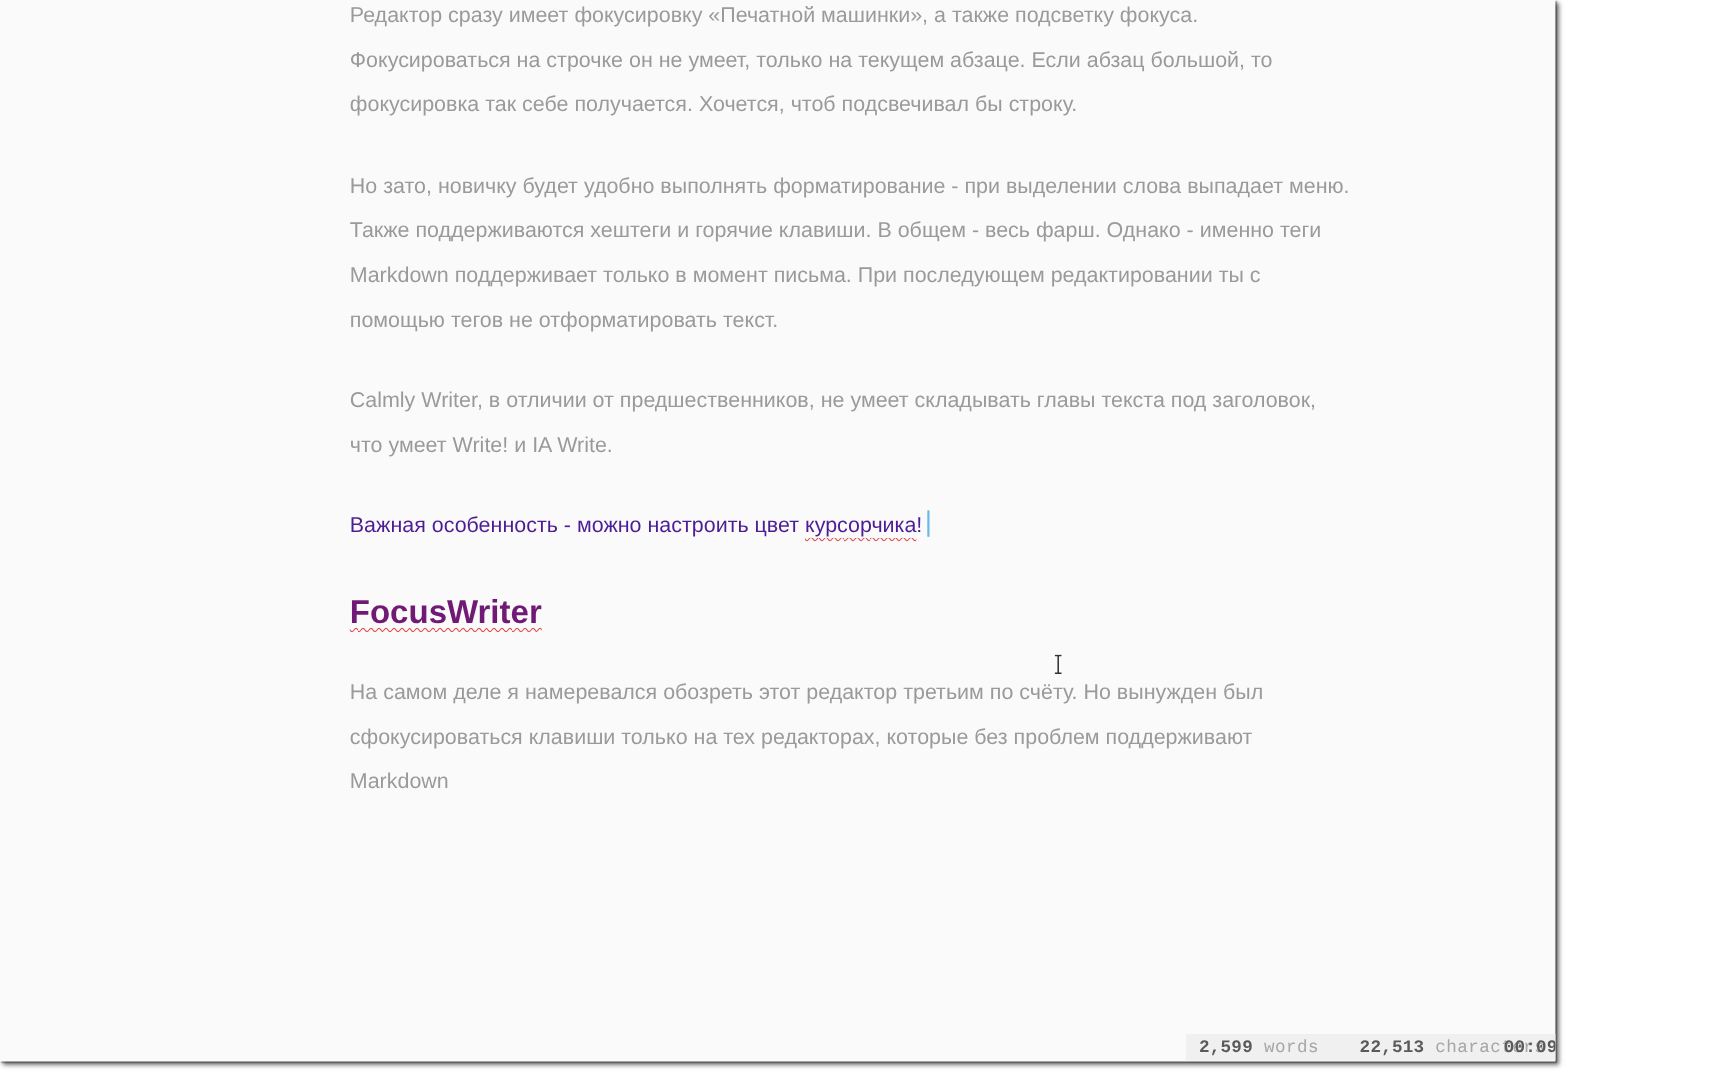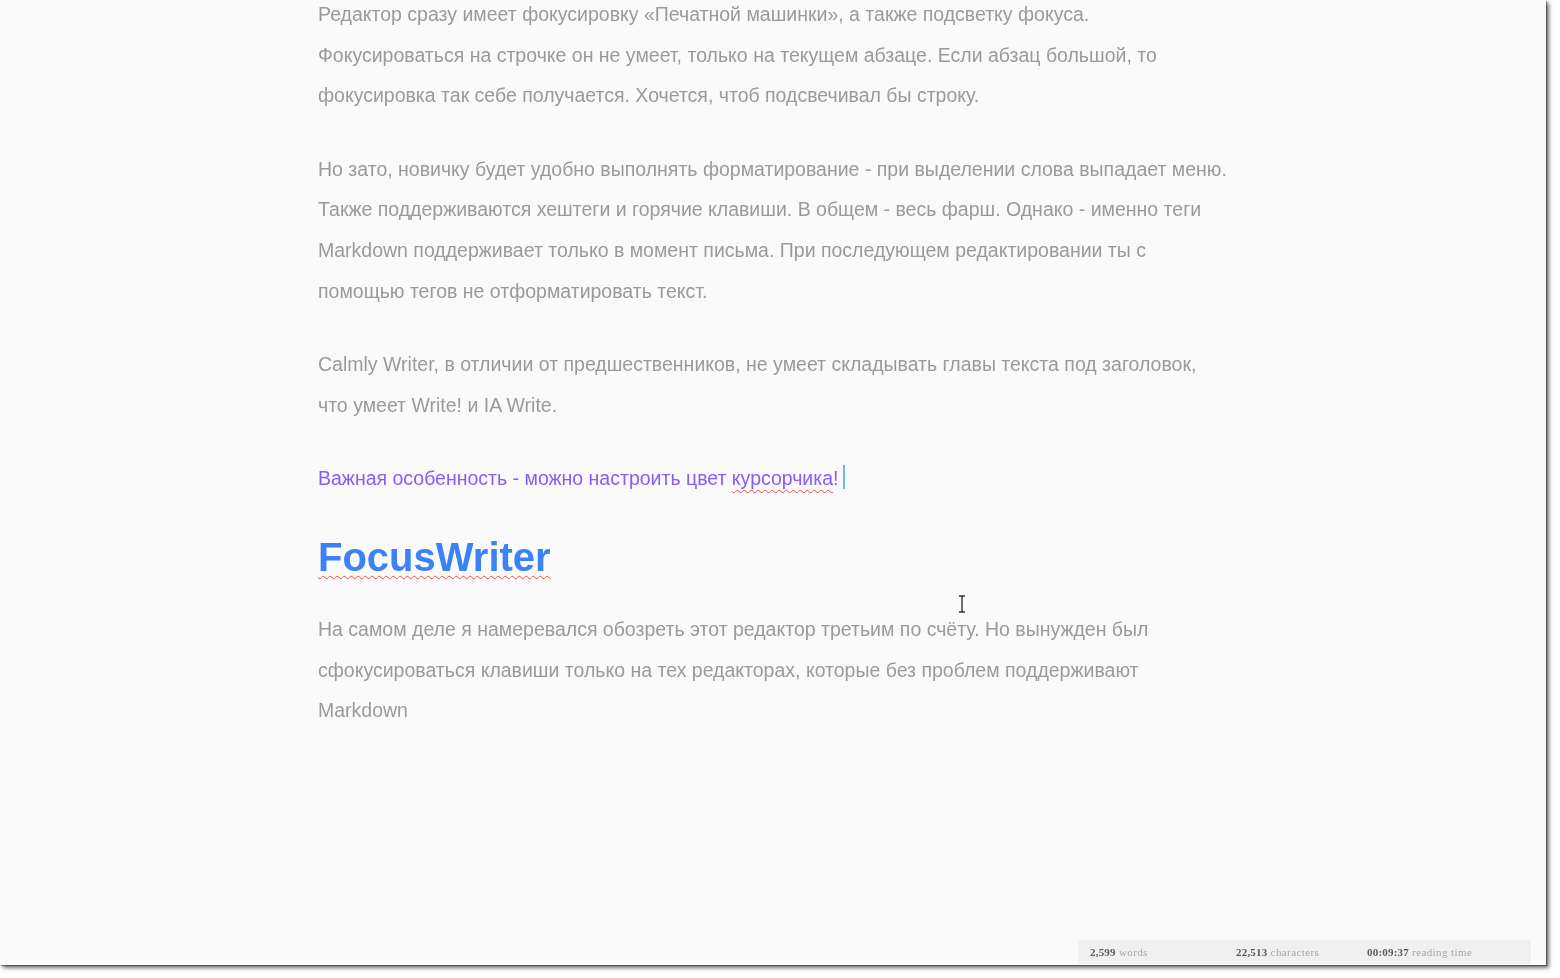--- a/index.html
+++ b/index.html
@@ -7,49 +7,49 @@
       padding: 0;
       width: 1560px;
       height: 978px;
       background: #ffffff;
       overflow: hidden;
     }
     .window {
       position: absolute;
       left: 0;
       top: 0;
-      width: 1546px;
+      width: 1414px;
       height: 965px;
       background: #fafafa;
       box-shadow: 3px 3px 4px rgba(0,0,0,0.55), 1px 1px 1px rgba(0,0,0,0.35);
       overflow: hidden;
     }
     .editor {
       position: absolute;
       left: 318px;
       top: -6px;
       width: 910px;
       font-family: "Liberation Sans", sans-serif;
       font-size: 19.5px;
       line-height: 40.7px;
       color: #9a9a9a;
     }
     .editor p {
       margin: 0 0 32.5px 0;
       white-space: normal;
     }
     .editor p.focused {
-      color: #8b5cf6;
+      color: #4c1d95;
     }
     .editor h2 {
       margin: 4px 0 26px 0;
-      font-size: 40px;
+      font-size: 30px;
       line-height: 52px;
       font-weight: bold;
-      color: #3b82f6;
+      color: #701a75;
     }
     .spell {
       text-decoration: underline wavy #e05050;
       text-decoration-thickness: 1px;
       text-underline-offset: 4px;
     }
     .caret {
       display: inline-block;
       width: 1.5px;
       height: 24px;
@@ -64,22 +64,22 @@
       width: 12px;
       height: 18px;
     }
     .statusbar {
       position: absolute;
       left: 1078px;
       top: 940px;
       width: 453px;
       height: 24px;
       background: #f0f0f0;
-      font-family: Liberation Serif, serif;
-      font-size: 11px;
+      font-family: Liberation Mono, monospace;
+      font-size: 16px;
       line-height: 24px;
       color: #a6a6a6;
       letter-spacing: 0.4px;
     }
     .stat {
       position: absolute;
       top: 0;
       white-space: nowrap;
     }
     .stat b {

